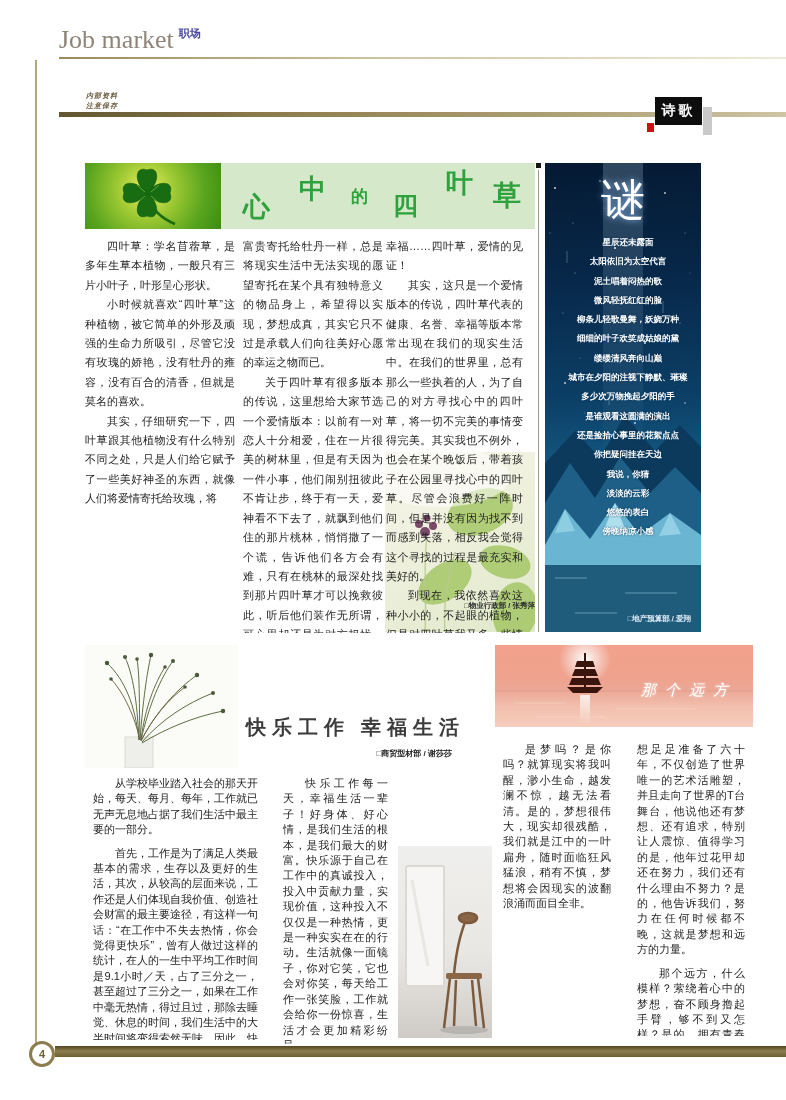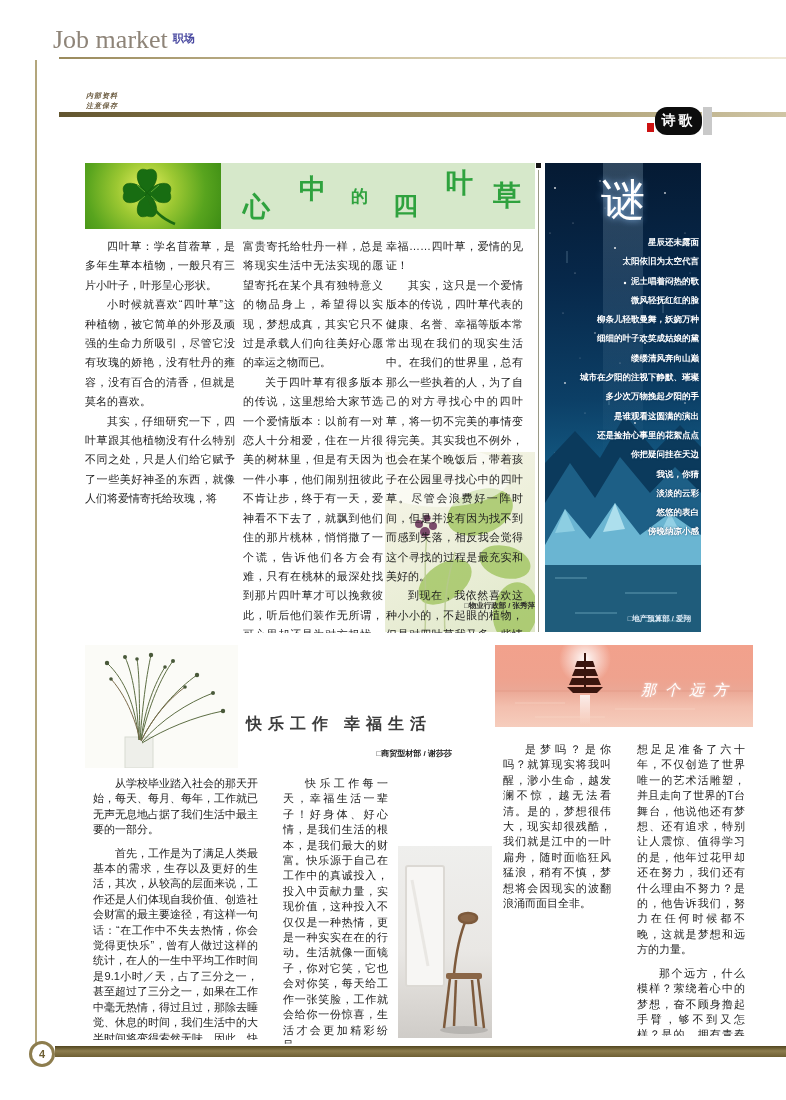--- a/index.html
+++ b/index.html
@@ -1,33 +1,33 @@
 <!DOCTYPE html>
 <html><head>
 <meta charset="utf-8">
 <style>
   html,body{margin:0;padding:0;background:#fff;}
   .page{position:relative;width:786px;height:1100px;background:#ffffff;overflow:hidden;
         font-family:"Liberation Sans",sans-serif;}
 
   
   .v-rail{position:absolute;left:35px;top:60px;width:2px;height:985px;background:#b3a67c;}
-  .masthead{position:absolute;left:53px;top:26px;display:flex;align-items:center;}
+  .masthead{position:absolute;left:59px;top:26px;display:flex;align-items:flex-start;}
   .mast-en{font-family:"Liberation Serif",serif;font-size:26px;color:#8e8478;line-height:28px;}
   .mast-zh{font-size:11px;font-weight:bold;color:#4848a0;margin:0 0 4px 5px;}
   .rule-thin{position:absolute;left:59px;top:57px;width:727px;height:2px;
              background:linear-gradient(90deg,#9a8a5c,#cfc4a2 45%,#e4dcc4 80%,#efe9d8);}
   .note{position:absolute;left:86px;top:91px;font-size:7px;font-weight:bold;font-style:italic;
         color:#6b5b40;line-height:10px;letter-spacing:1px;}
   .rule-thick{position:absolute;left:59px;top:112px;width:727px;height:5px;
               background:linear-gradient(90deg,#62552f,#8d7d4e 30%,#b3a67c 75%,#cfc5a5);}
   .tag-red{position:absolute;left:647px;top:123px;width:7px;height:9px;background:#cc1111;}
-  .tag-box{position:absolute;left:655px;top:107px;width:47px;height:28px;background:#0d0d0d;
+  .tag-box{position:absolute;left:655px;top:97px;width:47px;height:28px;background:#0d0d0d;
            color:#fff;font-size:14px;font-weight:bold;letter-spacing:3px;
-           display:flex;align-items:center;justify-content:center;font-family:"Liberation Serif",serif;border-radius:12px;}
+           display:flex;align-items:center;justify-content:center;font-family:"Liberation Serif",serif;}
   .tag-strip{position:absolute;left:702px;top:107px;width:9px;height:28px;background:#c9c9c9;border-left:1px solid #fff;}
 
   
   .banner{position:absolute;left:85px;top:163px;width:450px;height:66px;display:flex;}
   .banner-img{width:136px;height:66px;flex:none;
       background:radial-gradient(circle at 45% 40%,#e8f060 0%,#9cc832 35%,#58a41e 70%,#3c8c14 100%);}
   .banner-title{flex:1;background:#d6e8ca;position:relative;}
   .banner-title span{position:absolute;color:#2fa23e;font-weight:bold;font-family:"Liberation Serif",serif;}
   .tc0{left:22px;top:26px;font-size:27px;}
   .tc1{left:78px;top:8px;font-size:27px;}
@@ -47,27 +47,27 @@
       font-size:7.5px;font-weight:bold;color:#2a2a2a;z-index:3;}
 
   
   .divider-dot{position:absolute;left:536px;top:163px;width:5px;height:5px;background:#151515;}
   .divider-v{position:absolute;left:538px;top:170px;width:1px;height:462px;background:#9a9a86;}
   .poem{position:absolute;left:545px;top:163px;width:156px;height:469px;overflow:hidden;
       background:linear-gradient(178deg,#051a33 0%,#07284a 25%,#0c3f66 50%,#15628c 70%,#0d4468 100%);}
   .poem svg{position:absolute;left:0;top:0;width:100%;height:100%;}
   .poem-title{position:absolute;top:8px;left:0;width:100%;text-align:center;color:#fff;
       font-family:"Liberation Serif",serif;font-size:44px;z-index:2;text-shadow:0 0 7px rgba(150,200,255,.9);}
-  .poem-lines{position:absolute;top:70px;left:12px;right:2px;z-index:2;text-align:right;
+  .poem-lines{position:absolute;top:70px;left:12px;right:2px;z-index:2;text-align:center;
       color:#fff;font-size:8.5px;font-weight:bold;line-height:19.3px;text-shadow:0 0 2px rgba(10,50,90,.9);}
   .poem-byline{position:absolute;bottom:8px;right:10px;z-index:2;font-size:7.5px;font-weight:bold;color:#d8e6f2;}
 
   
   .flower-photo{position:absolute;left:85px;top:645px;width:153px;height:123px;background:#fbfbf7;}
-  .work-title{position:absolute;left:246px;top:714px;width:300px;font-size:16px;font-weight:bold;
+  .work-title{position:absolute;left:246px;top:714px;width:300px;font-size:20px;font-weight:bold;
       color:#3c3c3c;font-family:"Liberation Serif",serif;letter-spacing:6px;}
   .work-byline{position:absolute;left:240px;top:748px;width:212px;text-align:right;
       font-size:8px;font-weight:bold;color:#222;}
   .art2 p{margin:8px;text-indent:2em;font-size:11px;line-height:15.4px;text-align:justify;color:#1d1d1d;}
   .art2 p.cont{text-indent:0;}
   .wcol1{position:absolute;left:85px;top:768px;width:181px;height:272px;overflow:hidden;}
   .wcol2{position:absolute;left:275px;top:768px;width:121px;height:276px;overflow:hidden;}
   .chair-photo{position:absolute;left:398px;top:846px;width:94px;height:192px;
       background:linear-gradient(180deg,#efefed 0%,#e9e7e4 55%,#dbd8d4 80%,#cfccc8 100%);}
 

